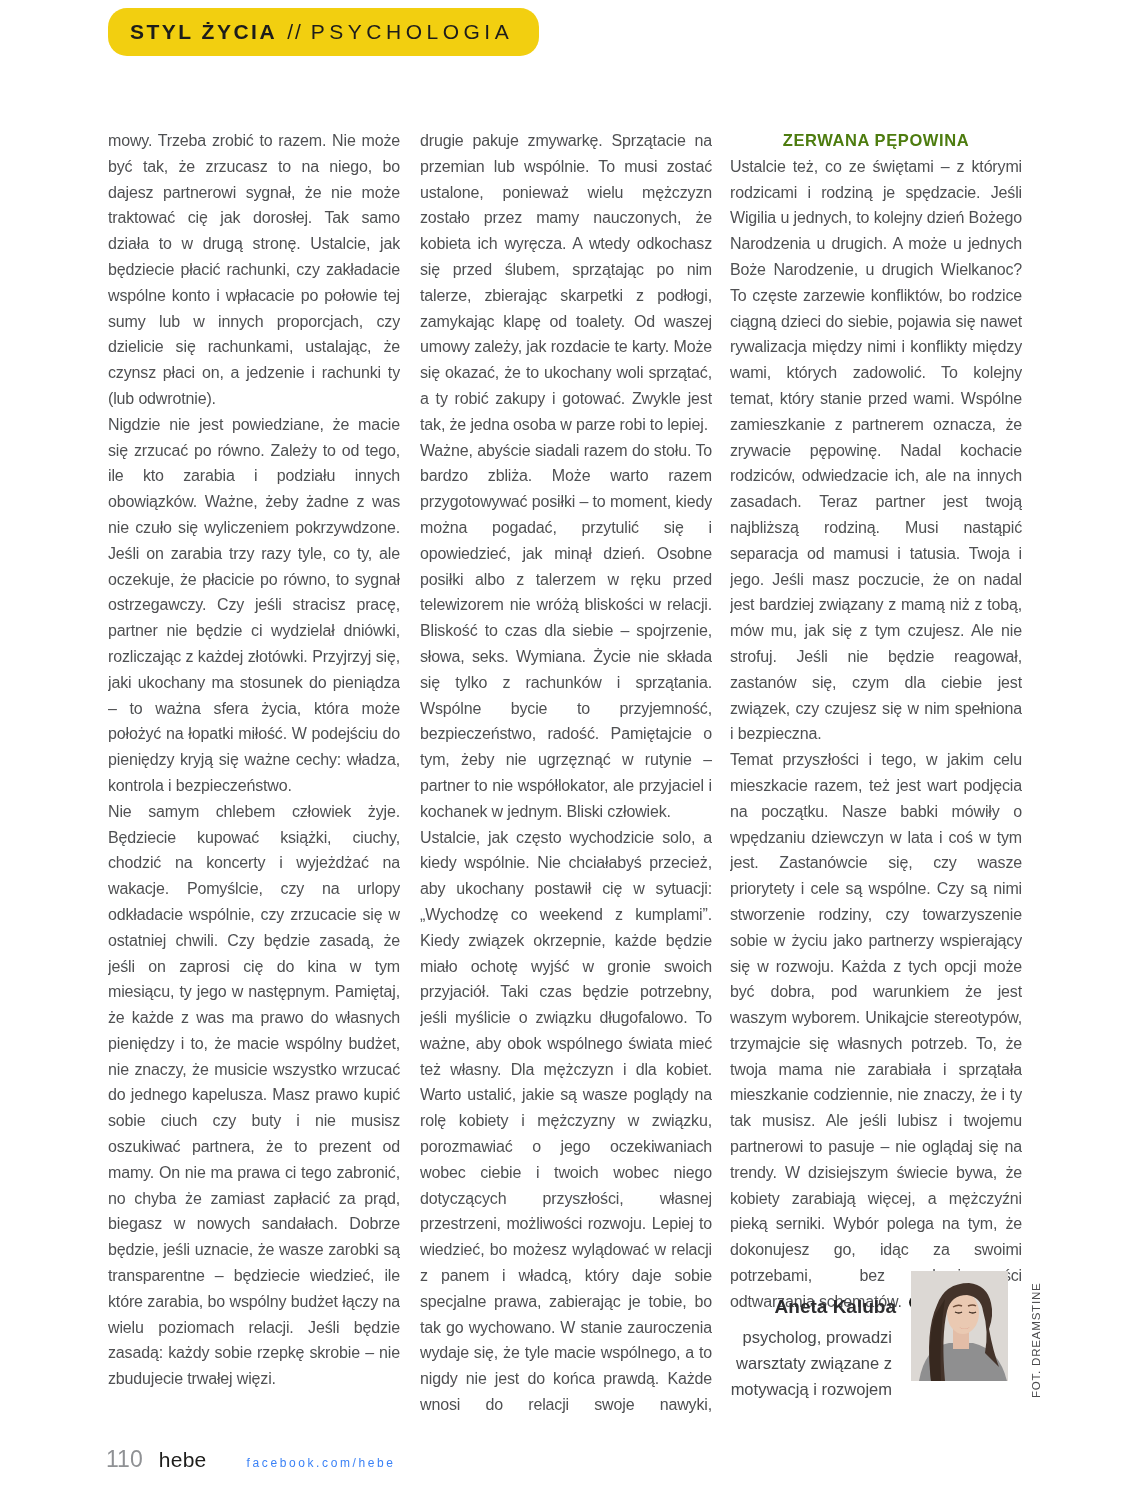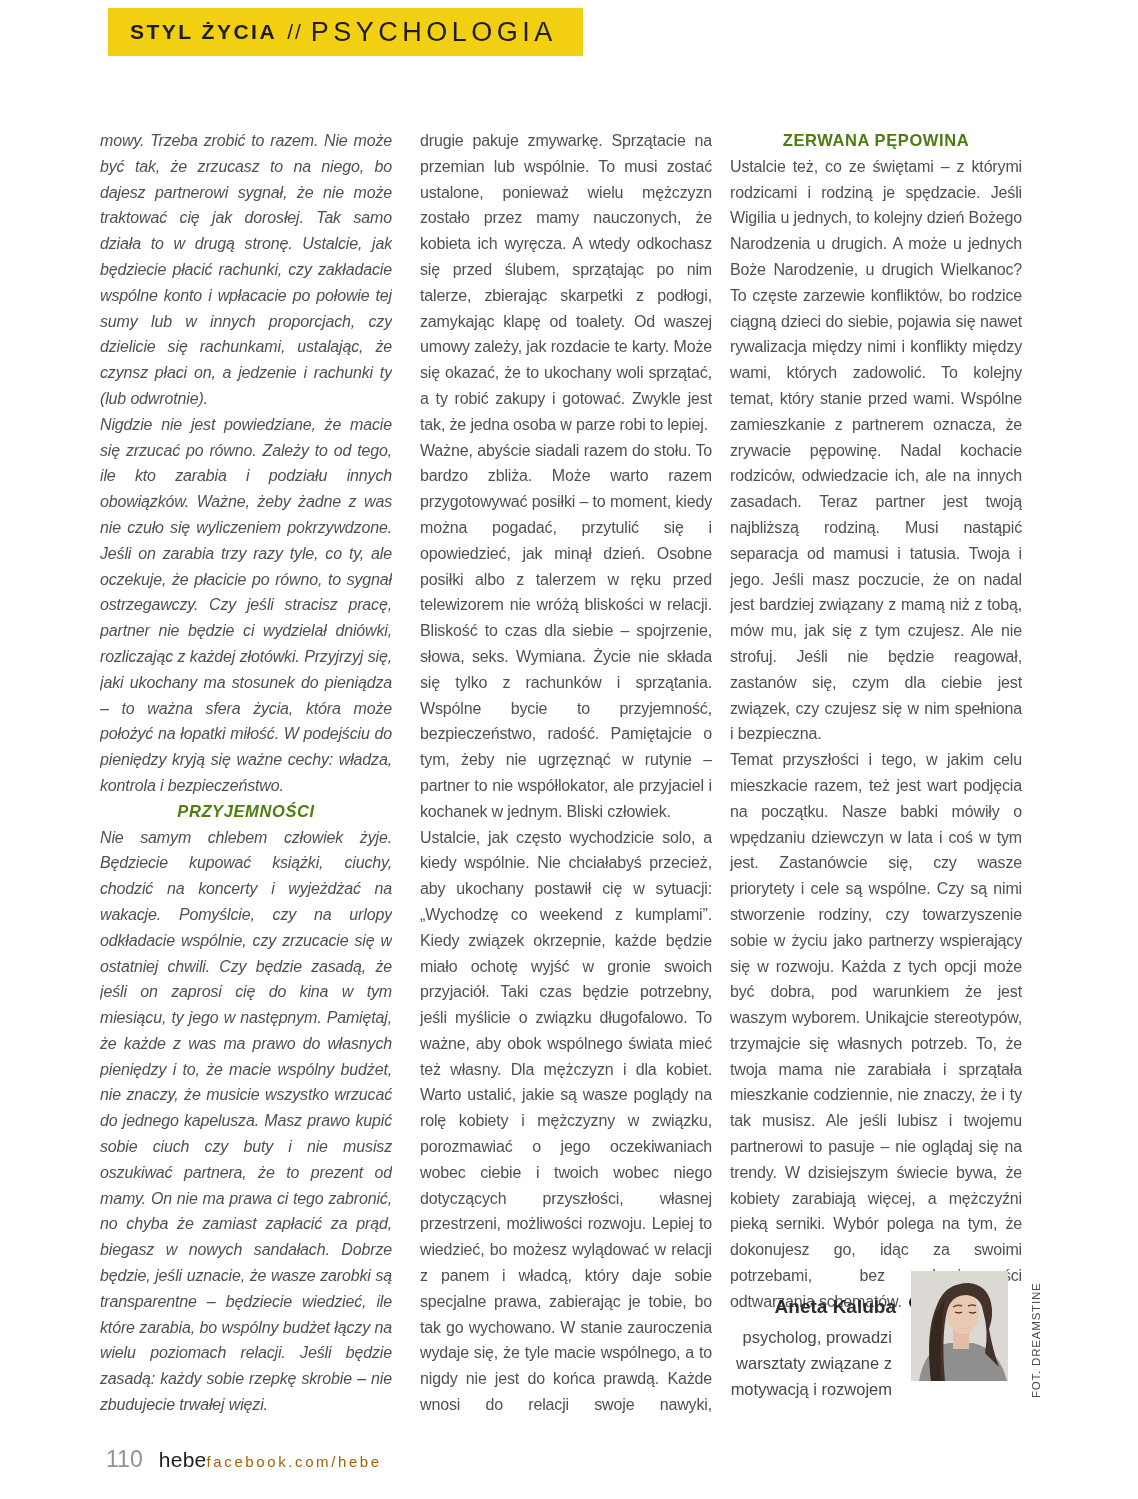--- a/index.html
+++ b/index.html
@@ -8,39 +8,40 @@
     background:#ffffff;
     font-family:"Liberation Sans", sans-serif;
     position:relative;
     overflow:hidden;
   }
   .badge {
     position:absolute; left:108px; top:8px;
     height:48px; background:#F2CF10;
     display:flex; align-items:center;
     padding:0 26px 0 22px;
+    border-radius:19px;
   }
   .badge .badge-bold {
     font-weight:bold; font-size:21px; letter-spacing:2.5px; color:#1d1d1b;
   }
   .badge .badge-sep {
     font-weight:400; font-size:21px; letter-spacing:2px; color:#1d1d1b; margin:0 8px 0 10px;
   }
   .badge .badge-light {
-    font-weight:400; font-size:27px; letter-spacing:4.5px; color:#1d1d1b;
+    font-weight:400; font-size:21px; letter-spacing:4.5px; color:#1d1d1b;
   }
   .col {
     position:absolute; top:128px; width:292px; height:1286px;
     overflow:hidden;
     color:#4F5052;
     font-size:16px; line-height:25.8px;
     text-align:justify;
     letter-spacing:-0.15px;
   }
-  #col1 { left:100px;font-style:italic; }
+  #col1 { left:108px; }
   #col2 { left:420px; }
   #col3 { left:730px; }
   .col p { margin:0; }
   .sec-heading {
     margin:0; font-size:16.5px; font-weight:bold;
     color:#4d7c0f; letter-spacing:0.6px; line-height:25.8px;
     text-align:center;
   }
   .end-mark { display:inline-block; vertical-align:-2px; margin-left:6px; }
   .author {
@@ -63,35 +64,34 @@
     writing-mode:vertical-rl; transform:rotate(180deg);
     font-size:11.5px; letter-spacing:0.8px; color:#4a4a4c;
     white-space:nowrap;
   }
   .footer {
     position:absolute; left:106px; top:1446px;
     display:flex; align-items:baseline;
   }
   .page-num { font-size:23px; color:#8F9194;text-align:center; }
   .brand { font-size:21px; font-weight:normal; color:#1d1d1b; letter-spacing:0.3px; margin-left:16px; }
-  .social { font-size:15px; color:#a16207; letter-spacing:2.6px; }
+  .social { font-size:12px; color:#3b82f6; letter-spacing:2.6px; margin-left:40px; }
 </style>
 </head>
 <body>
 
 <div class="badge">
   <span class="badge-bold">STYL ŻYCIA</span>
   <span class="badge-sep">//</span>
   <span class="badge-light">PSYCHOLOGIA</span>
 </div>
 
 <div class="col" id="col1">
     <p class="body-para">mowy. Trzeba zrobić to razem. Nie może być tak, że zrzucasz to na niego, bo dajesz partnerowi sygnał, że nie może traktować cię jak dorosłej. Tak samo działa to w drugą stronę. Ustalcie, jak będziecie płacić rachunki, czy zakładacie wspólne konto i wpłacacie po połowie tej sumy lub w innych proporcjach, czy dzielicie się rachunkami, ustalając, że czynsz płaci on, a jedzenie i rachunki ty (lub odwrotnie).</p>
     <p class="body-para">Nigdzie nie jest powiedziane, że macie się zrzucać po równo. Zależy to od tego, ile kto zarabia i podziału innych obowiązków. Ważne, żeby żadne z was nie czuło się wyliczeniem pokrzywdzone. Jeśli on zarabia trzy razy tyle, co ty, ale oczekuje, że płacicie po równo, to sygnał ostrzegawczy. Czy jeśli stracisz pracę, partner nie będzie ci wydzielał dniówki, rozliczając z każdej złotówki. Przyjrzyj się, jaki ukochany ma stosunek do pieniądza – to ważna sfera życia, która może położyć na łopatki miłość. W podejściu do pieniędzy kryją się ważne cechy: władza, kontrola i bezpieczeństwo.</p>
-    <h3 class="sec-heading">PRZYJEMNOŚCI</h3>
     <p class="body-para">Nie samym chlebem człowiek żyje. Będziecie kupować książki, ciuchy, chodzić na koncerty i wyjeżdżać na wakacje. Pomyślcie, czy na urlopy odkładacie wspólnie, czy zrzucacie się w ostatniej chwili. Czy będzie zasadą, że jeśli on zaprosi cię do kina w tym miesiącu, ty jego w następnym. Pamiętaj, że każde z was ma prawo do własnych pieniędzy i to, że macie wspólny budżet, nie znaczy, że musicie wszystko wrzucać do jednego kapelusza. Masz prawo kupić sobie ciuch czy buty i nie musisz oszukiwać partnera, że to prezent od mamy. On nie ma prawa ci tego zabronić, no chyba że zamiast zapłacić za prąd, biegasz w nowych sandałach. Dobrze będzie, jeśli uznacie, że wasze zarobki są transparentne – będziecie wiedzieć, ile które zarabia, bo wspólny budżet łączy na wielu poziomach relacji. Jeśli będzie zasadą: każdy sobie rzepkę skrobie – nie zbudujecie trwałej więzi.</p>
   </div>
 <div class="col" id="col2">
     <p class="body-para">drugie pakuje zmywarkę. Sprzątacie na przemian lub wspólnie. To musi zostać ustalone, ponieważ wielu mężczyzn zostało przez mamy nauczonych, że kobieta ich wyręcza. A wtedy odkochasz się przed ślubem, sprzątając po nim talerze, zbierając skarpetki z podłogi, zamykając klapę od toalety. Od waszej umowy zależy, jak rozdacie te karty. Może się okazać, że to ukochany woli sprzątać, a ty robić zakupy i gotować. Zwykle jest tak, że jedna osoba w parze robi to lepiej.</p>
     <p class="body-para">Ważne, abyście siadali razem do stołu. To bardzo zbliża. Może warto razem przygotowywać posiłki – to moment, kiedy można pogadać, przytulić się i opowiedzieć, jak minął dzień. Osobne posiłki albo z talerzem w ręku przed telewizorem nie wróżą bliskości w relacji. Bliskość to czas dla siebie – spojrzenie, słowa, seks. Wymiana. Życie nie składa się tylko z rachunków i sprzątania. Wspólne bycie to przyjemność, bezpieczeństwo, radość. Pamiętajcie o tym, żeby nie ugrzęznąć w rutynie – partner to nie współlokator, ale przyjaciel i kochanek w jednym. Bliski człowiek.</p>
     <p class="body-para">Ustalcie, jak często wychodzicie solo, a kiedy wspólnie. Nie chciałabyś przecież, aby ukochany postawił cię w sytuacji: „Wychodzę co weekend z kumplami”. Kiedy związek okrzepnie, każde będzie miało ochotę wyjść w gronie swoich przyjaciół. Taki czas będzie potrzebny, jeśli myślicie o związku długofalowo. To ważne, aby obok wspólnego świata mieć też własny. Dla mężczyzn i dla kobiet. Warto ustalić, jakie są wasze poglądy na rolę kobiety i mężczyzny w związku, porozmawiać o jego oczekiwaniach wobec ciebie i twoich wobec niego dotyczących przyszłości, własnej przestrzeni, możliwości rozwoju. Lepiej to wiedzieć, bo możesz wylądować w relacji z panem i władcą, który daje sobie specjalne prawa, zabierając je tobie, bo tak go wychowano. W stanie zauroczenia wydaje się, że tyle macie wspólnego, a to nigdy nie jest do końca prawdą. Każde wnosi do relacji swoje nawyki, przekonania, zasady, wartości. Nie ma takiej możliwości, żeby nie</p>
   </div>
 <div class="col" id="col3">
     <h3 class="sec-heading">ZERWANA PĘPOWINA</h3>
     <p class="body-para">Ustalcie też, co ze świętami – z którymi rodzicami i rodziną je spędzacie. Jeśli Wigilia u jednych, to kolejny dzień Bożego Narodzenia u drugich. A może u jednych Boże Narodzenie, u drugich Wielkanoc? To częste zarzewie konfliktów, bo rodzice ciągną dzieci do siebie, pojawia się nawet rywalizacja między nimi i konflikty między wami, których zadowolić. To kolejny temat, który stanie przed wami. Wspólne zamieszkanie z partnerem oznacza, że zrywacie pępowinę. Nadal kochacie rodziców, odwiedzacie ich, ale na innych zasadach. Teraz partner jest twoją najbliższą rodziną. Musi nastąpić separacja od mamusi i tatusia. Twoja i jego. Jeśli masz poczucie, że on nadal jest bardziej związany z mamą niż z tobą, mów mu, jak się z tym czujesz. Ale nie strofuj. Jeśli nie będzie reagował, zastanów się, czym dla ciebie jest związek, czy czujesz się w nim spełniona i bezpieczna.</p>

